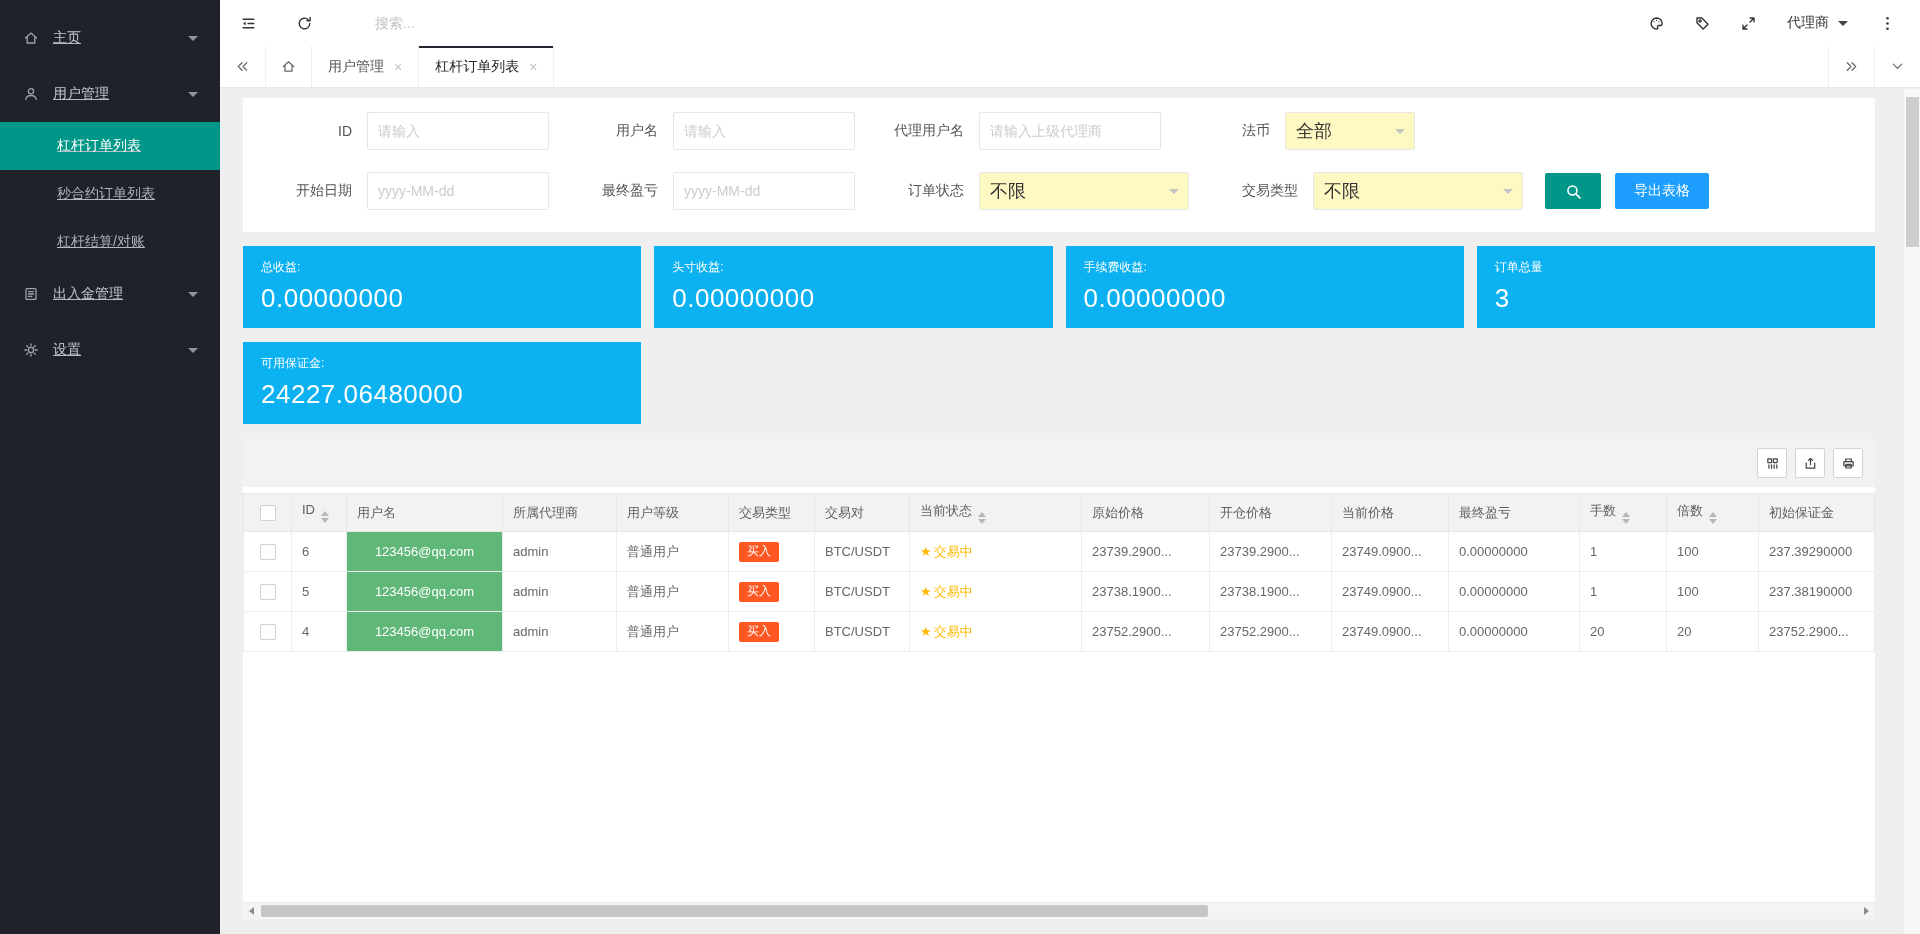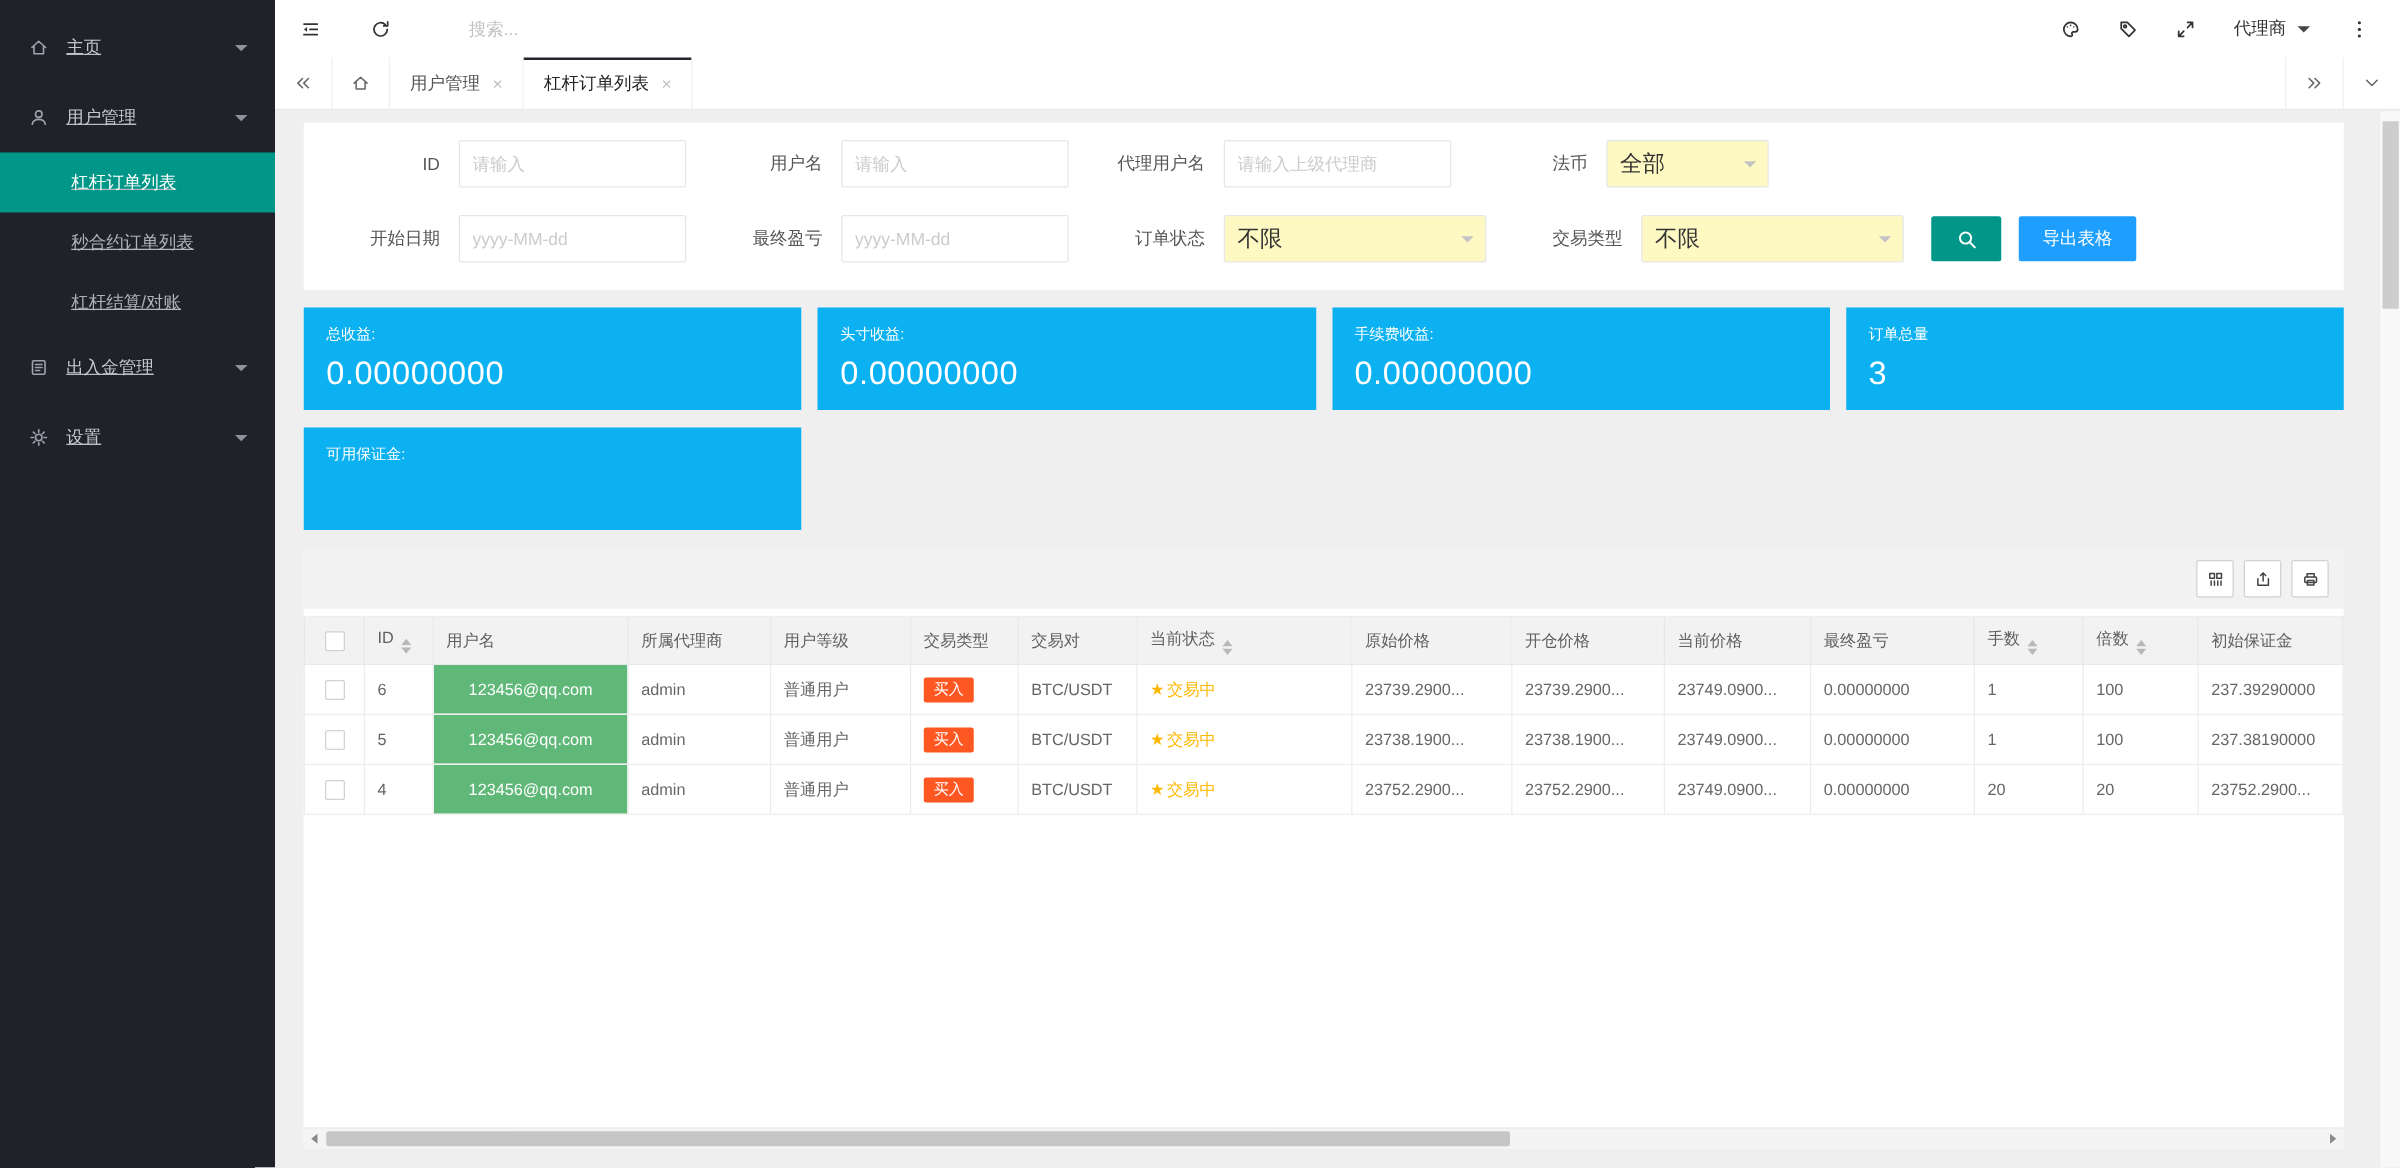--- a/index.html
+++ b/index.html
@@ -326,20 +326,21 @@
             <div class="stat-value">0.00000000</div>
           </div>
           <div class="stat-card">
             <div class="stat-label">订单总量</div>
             <div class="stat-value">3</div>
           </div>
         </div>
       <div class="stats-row second" id="stats-row-2">
           <div class="stat-card">
             <div class="stat-label">可用保证金:</div>
+            <div class="stat-value">24227.06480000</div>
           </div>
         </div>
 
       <div class="table-panel">
         <div class="table-toolbar" id="table-toolbar">
             <div class="tool-btn">
               <svg viewBox="0 0 16 16" fill="none" stroke="currentColor" stroke-width="1.3" stroke-linecap="round" stroke-linejoin="round">
                 <rect x="3" y="3" width="4" height="4"></rect>
                 <rect x="9" y="3" width="4" height="4"></rect>
                 <path d="M4.2 9.5v3.5M7 9.5v3.5M9.8 9.5v3.5M12.6 9.5v3.5"></path>

